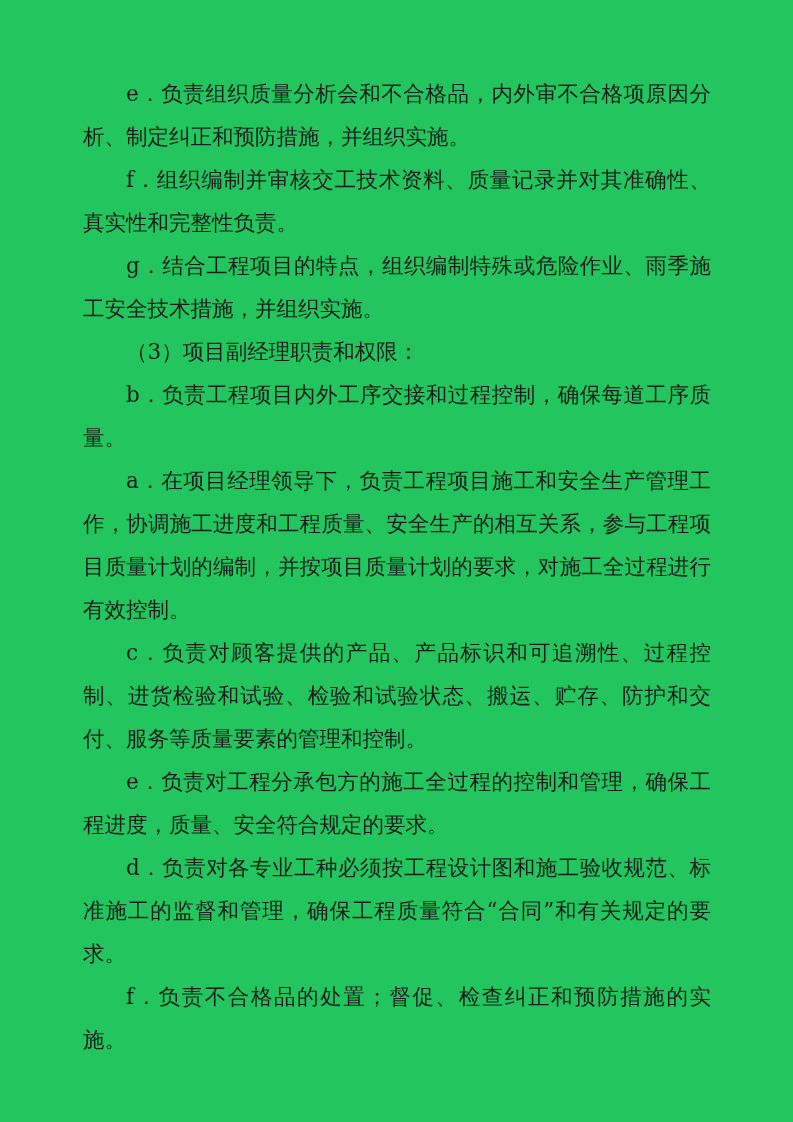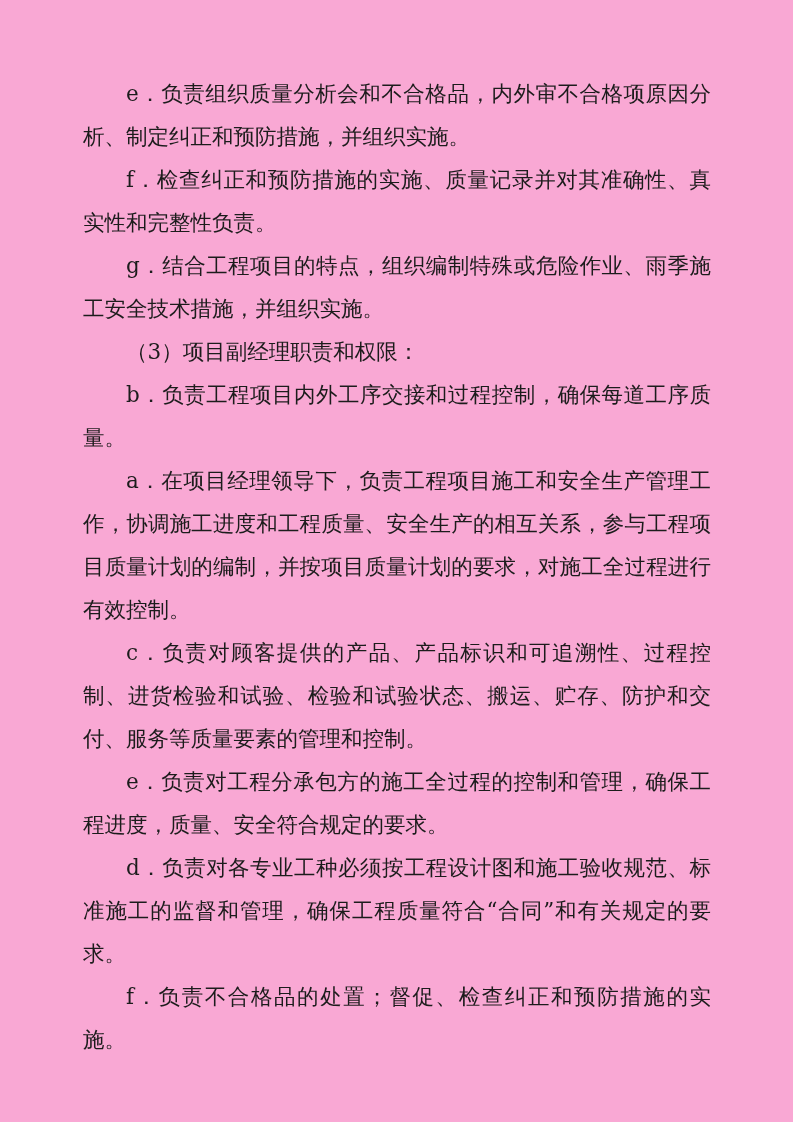--- a/index.html
+++ b/index.html
@@ -11,21 +11,21 @@
     width: 793px;
     height: 1122px;
     font-family: "DejaVu Serif", "Liberation Serif", serif;
     color: #1a1a1a;
     overflow: hidden;
   }
   .page {
     position: relative;
     width: 793px;
     height: 1122px;
-    background: #f9a8d4;
+    background: #22c55e;
     box-sizing: border-box;
     padding: 72px 83px 0 83px;
   }
   .doc-body {
     width: 628px;
   }
   .para {
     margin: 0;
     font-size: 21.5px;
     line-height: 43px;
@@ -41,21 +41,21 @@
   }
 </style>
 </head>
 <body>
 
 <div class="page">
   <div class="doc-body">
 
     <p class="para">e．负责组织质量分析会和不合格品，内外审不合格项原因分析、制定纠正和预防措施，并组织实施。</p>
 
-    <p class="para">f．检查纠正和预防措施的实施、质量记录并对其准确性、真实性和完整性负责。</p>
+    <p class="para">f．组织编制并审核交工技术资料、质量记录并对其准确性、真实性和完整性负责。</p>
 
     <p class="para">g．结合工程项目的特点，组织编制特殊或危险作业、雨季施工安全技术措施，并组织实施。</p>
 
 
     <p class="para heading">（3）项目副经理职责和权限：</p>
 
     <p class="para">b．负责工程项目内外工序交接和过程控制，确保每道工序质量。</p>
 
     <p class="para">a．在项目经理领导下，负责工程项目施工和安全生产管理工作，协调施工进度和工程质量、安全生产的相互关系，参与工程项目质量计划的编制，并按项目质量计划的要求，对施工全过程进行有效控制。</p>
 

